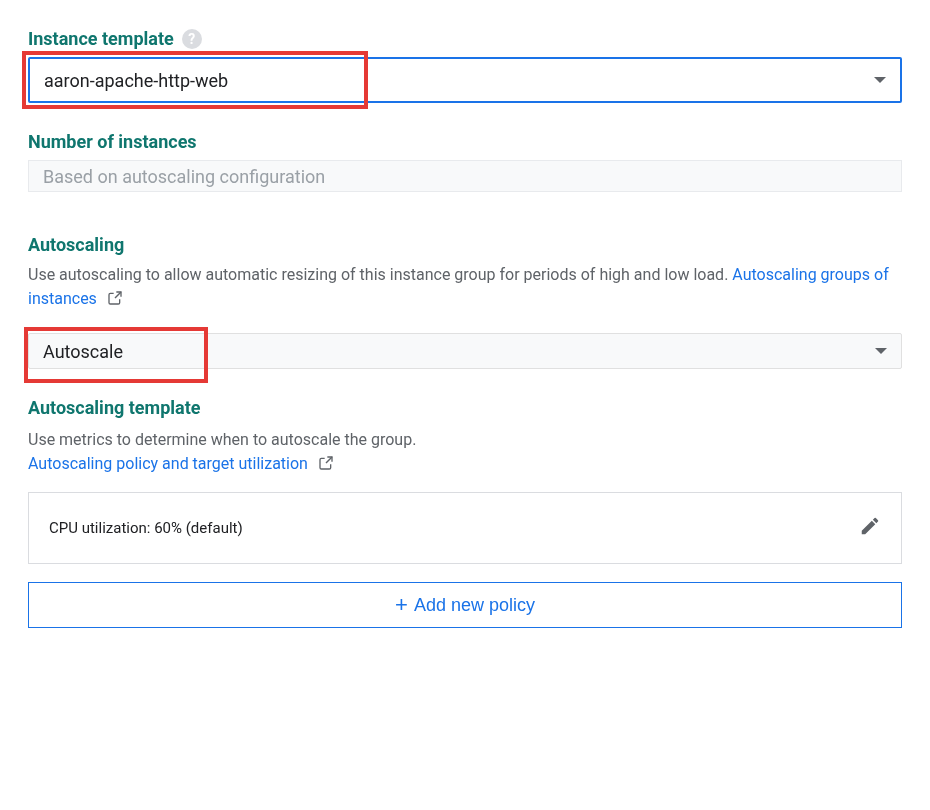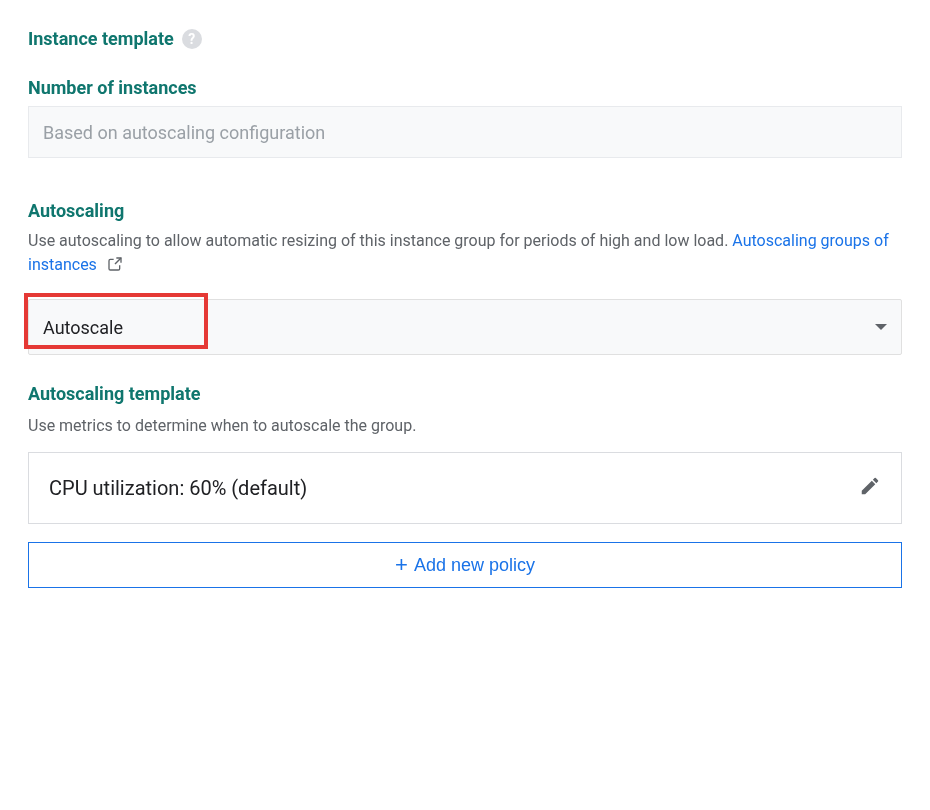--- a/index.html
+++ b/index.html
@@ -32,40 +32,40 @@
     display: inline-flex;
     align-items: center;
     justify-content: center;
   }
   .select-box {
     position: relative;
     width: 100%;
     border: 1px solid #dadce0;
     border-radius: 2px;
     background: #fff;
-    height: 56px;
+    height: 36px;
     display: flex;
     align-items: center;
     padding: 0 40px 0 14px;
     font-size: 18px;
     cursor: pointer;
   }
   .select-box.blue-border {
     border: 2px solid #1a73e8;
     height: 46px;
   }
   .select-box.gray-bg {
     background: #f8f9fa;
     border: 1px solid #e0e0e0;
   }
   .readonly-box {
     width: 100%;
     border: 1px solid #e8eaed;
     background: #f8f9fa;
-    height: 52px;
+    height: 32px;
     display: flex;
     align-items: center;
     padding: 0 14px;
     font-size: 18px;
     color: #9aa0a6;
   }
   .dropdown-caret {
     position: absolute;
     right: 14px;
     top: 50%;
@@ -98,21 +98,21 @@
   }
   .metric-card {
     border: 1px solid #dadce0;
     padding: 22px 20px;
     display: flex;
     align-items: center;
     justify-content: space-between;
     margin-bottom: 18px;
   }
   .metric-text {
-    font-size: 20px;
+    font-size: 15px;
     color: #202124;
   }
   .pencil {
     cursor: pointer;
     color: #5f6368;
   }
   .add-metric-btn {
     width: 100%;
     border: 1px solid #1a73e8;
     background: #fff;
@@ -133,20 +133,27 @@
   }
   .rel-wrap { position: relative; }
 </style>
 </head>
 <body>
 
 <div class="section">
   <div class="label-row">
     <span class="label">Instance template</span>
     <span class="help-icon">?</span>
+  </div>
+  <div class="rel-wrap">
+    <div class="select-box blue-border">
+      <span>aaron-apache-http-web</span>
+      <span class="dropdown-caret"></span>
+    </div>
+    <div class="highlight-box" style="left:-6px; top:-6px; width:346px; height:58px;"></div>
   </div>
 </div>
 
 <div class="section">
   <div class="label-row">
     <span class="label">Number of instances</span>
   </div>
   <div class="readonly-box">
     <span>Based on autoscaling configuration</span>
   </div>
@@ -177,20 +184,30 @@
     </div>
     <div class="highlight-box" style="left:-4px; top:-6px; width:184px; height:56px;"></div>
   </div>
 </div>
 
 <div class="section" style="margin-bottom:14px;">
   <div class="label-row" style="margin-bottom:2px;">
     <span class="label">Autoscaling template</span>
   </div>
   <div class="desc" style="margin-top:10px;">Use metrics to determine when to autoscale the group.</div>
+  <div class="desc" style="margin-top:0;">
+    <a class="link">Autoscaling policy and target utilization</a>
+    <span class="ext-icon">
+      <svg width="16" height="16" viewBox="0 0 24 24" fill="none" stroke="#5f6368" stroke-width="2">
+          <path d="M14 3h7v7"></path>
+          <path d="M21 3l-9 9"></path>
+          <path d="M19 14v5a2 2 0 0 1-2 2H5a2 2 0 0 1-2-2V7a2 2 0 0 1 2-2h5"></path>
+        </svg>
+    </span>
+  </div>
 </div>
 
 <div class="metric-card">
   <span class="metric-text">CPU utilization: 60% (default)</span>
   <span class="pencil">
     <svg width="22" height="22" viewBox="0 0 24 24" fill="#5f6368">
         <path d="M3 17.25V21h3.75l11-11.03-3.75-3.75L3 17.25zM20.71 7.04a1 1 0 0 0 0-1.41l-2.34-2.34a1 1 0 0 0-1.41 0l-1.83 1.83 3.75 3.75 1.83-1.83z"></path>
       </svg>
   </span>
 </div>

